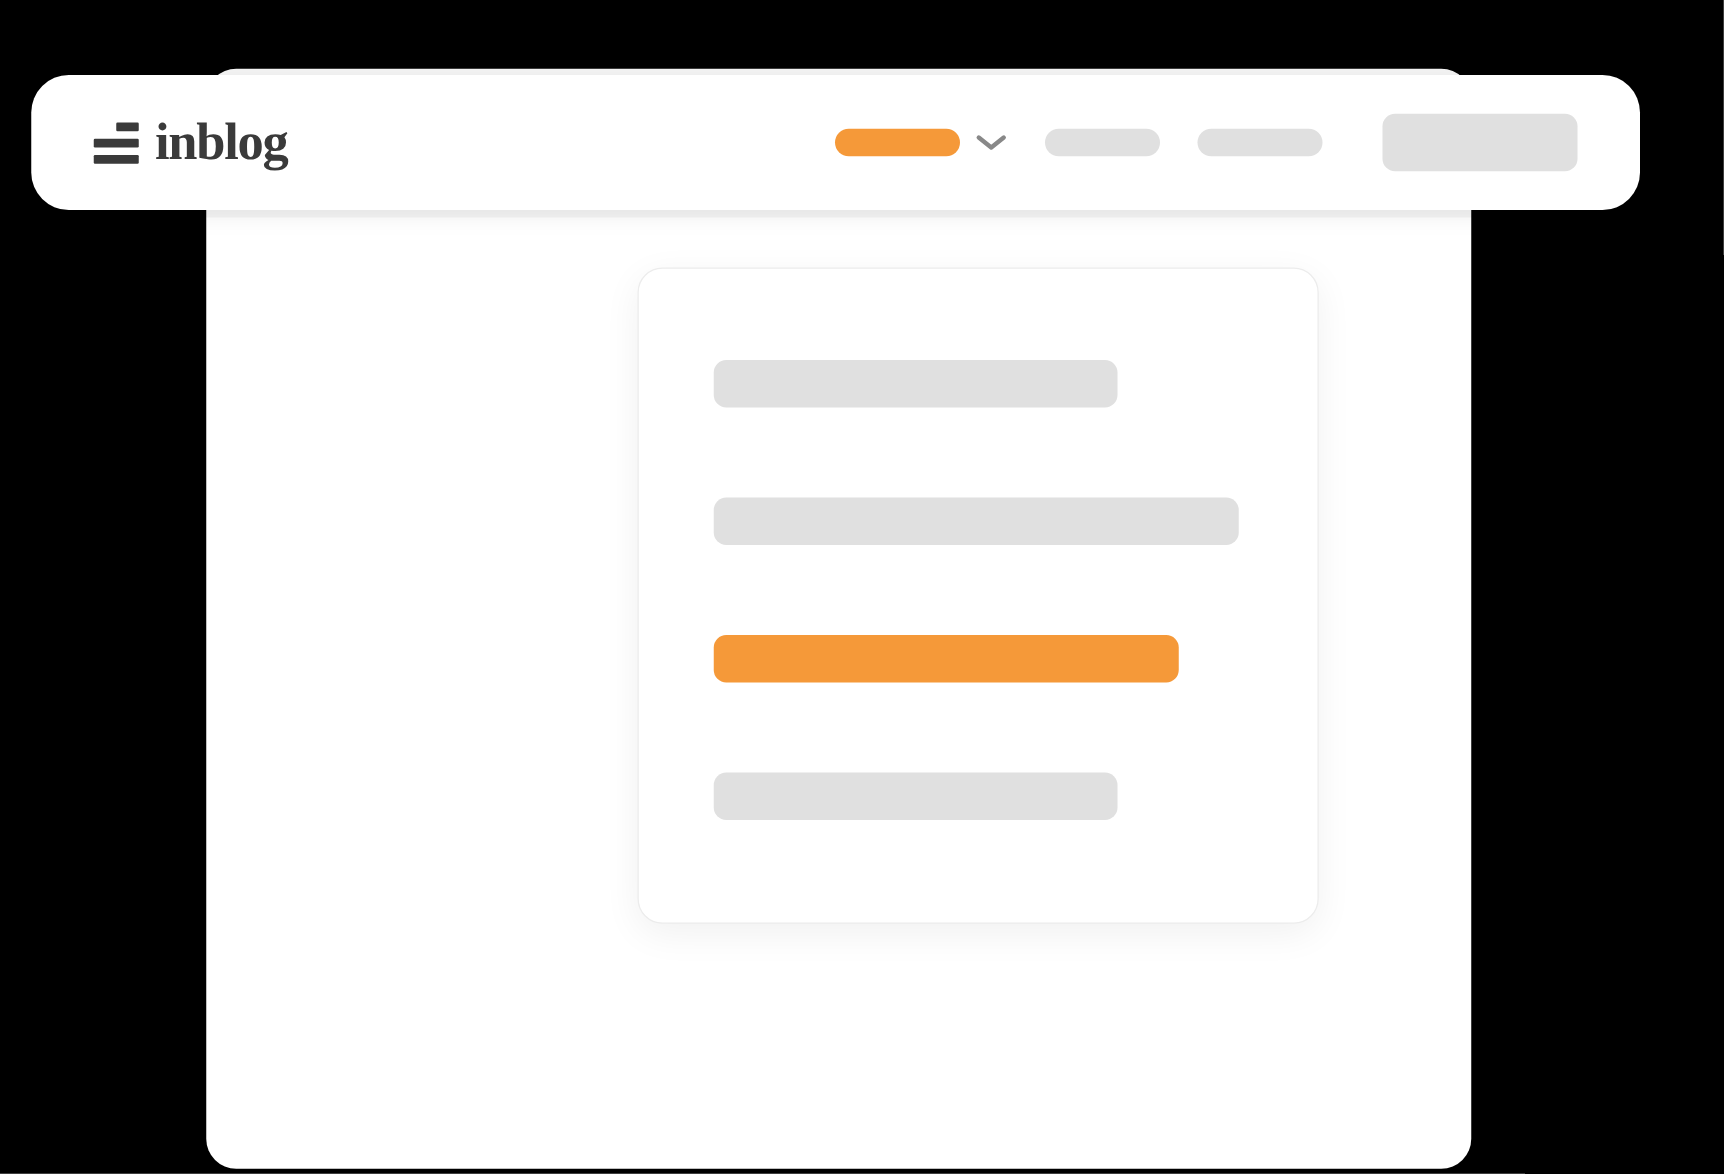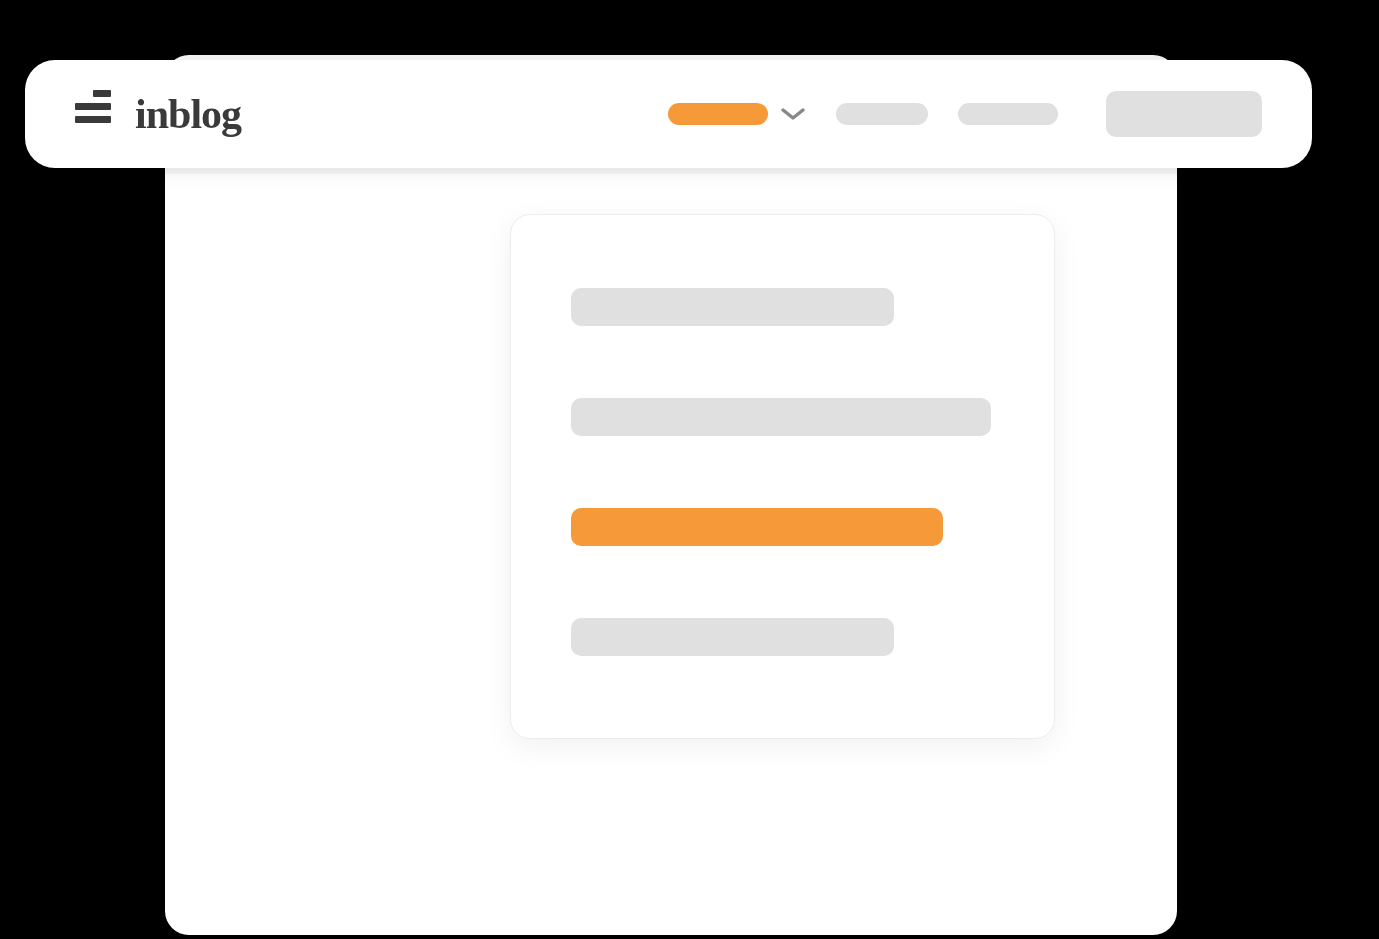--- a/index.html
+++ b/index.html
@@ -36,21 +36,22 @@
       background: #fff;
       border-radius: 30px;
       box-shadow: 0 0 0 6px rgba(0,0,0,0.04), 0 4px 20px rgba(0,0,0,0.08);
       display: flex;
       align-items: center;
       padding: 0 50px;
     }
     
     .logo-group {
       display: flex;
-      gap: 24px;
+      align-items: center;
+      gap: 13px;
     }
     
     .logo-icon {
       display: flex;
       flex-direction: column;
       gap: 6px;
       width: 36px;
     }
     
     .logo-icon .bar1 {

